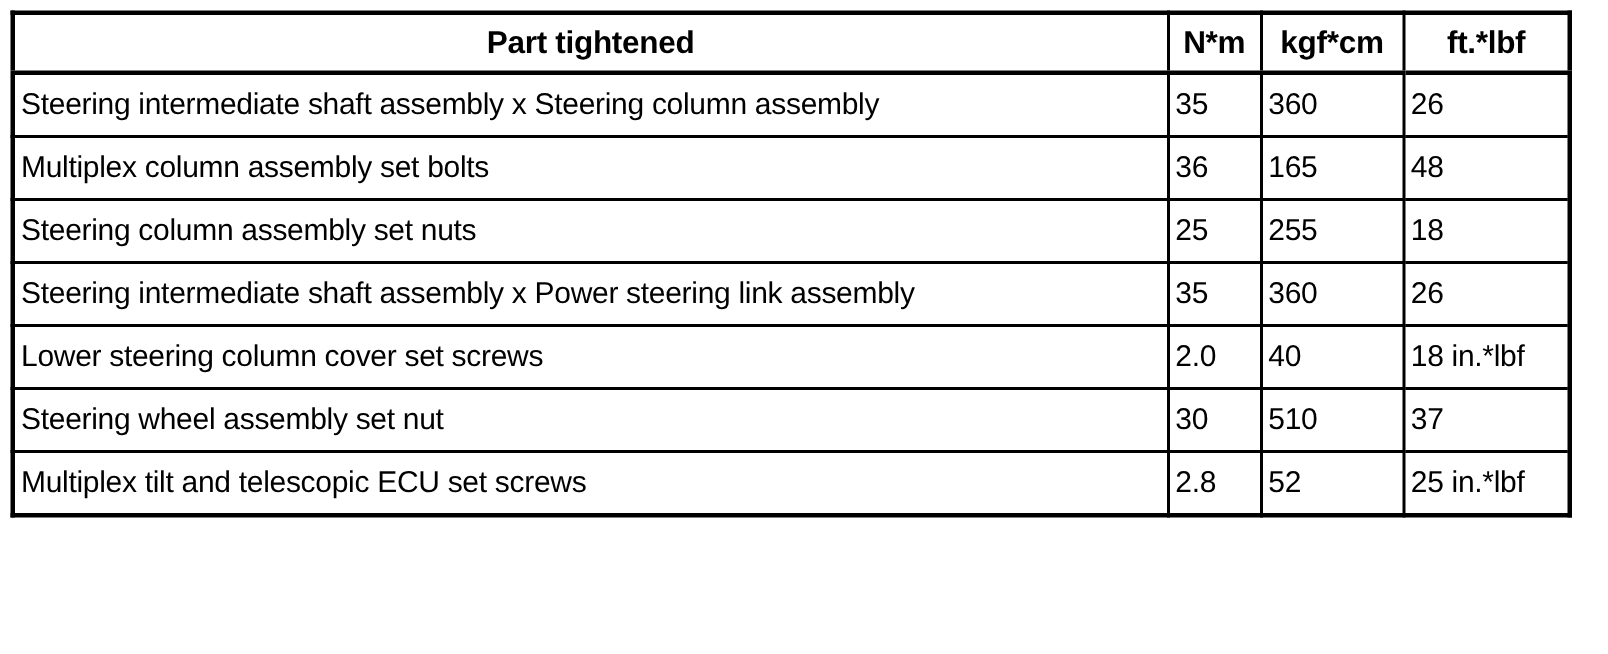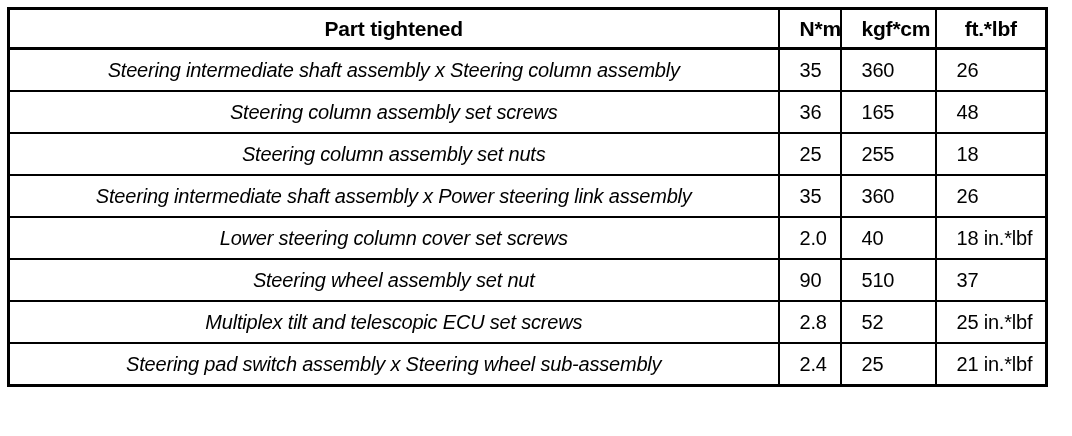--- a/index.html
+++ b/index.html
@@ -23,39 +23,38 @@
     border-collapse: collapse;
     table-layout: fixed;
     border: 3px solid #000000;
   }
   table.torque-table th,
   table.torque-table td {
     border: 2px solid #000000;
     font-size: 20px;
     letter-spacing: -0.2px;
     line-height: 1;
-    padding: 0 20px;
+    padding: 0 4px;
     white-space: nowrap;
     overflow: hidden;
   }
   
   table.torque-table thead th {
     border-bottom: 3px solid #000000;
     font-weight: bold;
     font-size: 21px;
     height: 37px;
     text-align: center;
   }
   table.torque-table tbody td {
     height: 40px;
   }
   td.part-cell {
-    text-align: center;
+    text-align: left;
     padding-left: 5px;
-    font-style: italic;
   }
   td.num-cell {
     text-align: left;
   }
   col.col-part  { width: 770px; }
   col.col-nm    { width: 62px;  }
   col.col-kgfcm { width: 95px;  }
   col.col-ftlbf { width: 111px; }
 </style>
 </head>
@@ -77,21 +76,21 @@
     </tr>
   </thead>
   <tbody>
     <tr>
       <td class="part-cell">Steering intermediate shaft assembly x Steering column assembly</td>
       <td class="num-cell">35</td>
       <td class="num-cell">360</td>
       <td class="num-cell">26</td>
     </tr>
     <tr>
-      <td class="part-cell">Steering column assembly set screws</td>
+      <td class="part-cell">Multiplex column assembly set bolts</td>
       <td class="num-cell">36</td>
       <td class="num-cell">165</td>
       <td class="num-cell">48</td>
     </tr>
     <tr>
       <td class="part-cell">Steering column assembly set nuts</td>
       <td class="num-cell">25</td>
       <td class="num-cell">255</td>
       <td class="num-cell">18</td>
     </tr>
@@ -102,30 +101,24 @@
       <td class="num-cell">26</td>
     </tr>
     <tr>
       <td class="part-cell">Lower steering column cover set screws</td>
       <td class="num-cell">2.0</td>
       <td class="num-cell">40</td>
       <td class="num-cell">18 in.*lbf</td>
     </tr>
     <tr>
       <td class="part-cell">Steering wheel assembly set nut</td>
-      <td class="num-cell">90</td>
+      <td class="num-cell">30</td>
       <td class="num-cell">510</td>
       <td class="num-cell">37</td>
     </tr>
     <tr>
       <td class="part-cell">Multiplex tilt and telescopic ECU set screws</td>
       <td class="num-cell">2.8</td>
       <td class="num-cell">52</td>
       <td class="num-cell">25 in.*lbf</td>
     </tr>
-    <tr>
-      <td class="part-cell">Steering pad switch assembly x Steering wheel sub-assembly</td>
-      <td class="num-cell">2.4</td>
-      <td class="num-cell">25</td>
-      <td class="num-cell">21 in.*lbf</td>
-    </tr>
   </tbody>
 </table>
 
 </body></html>

